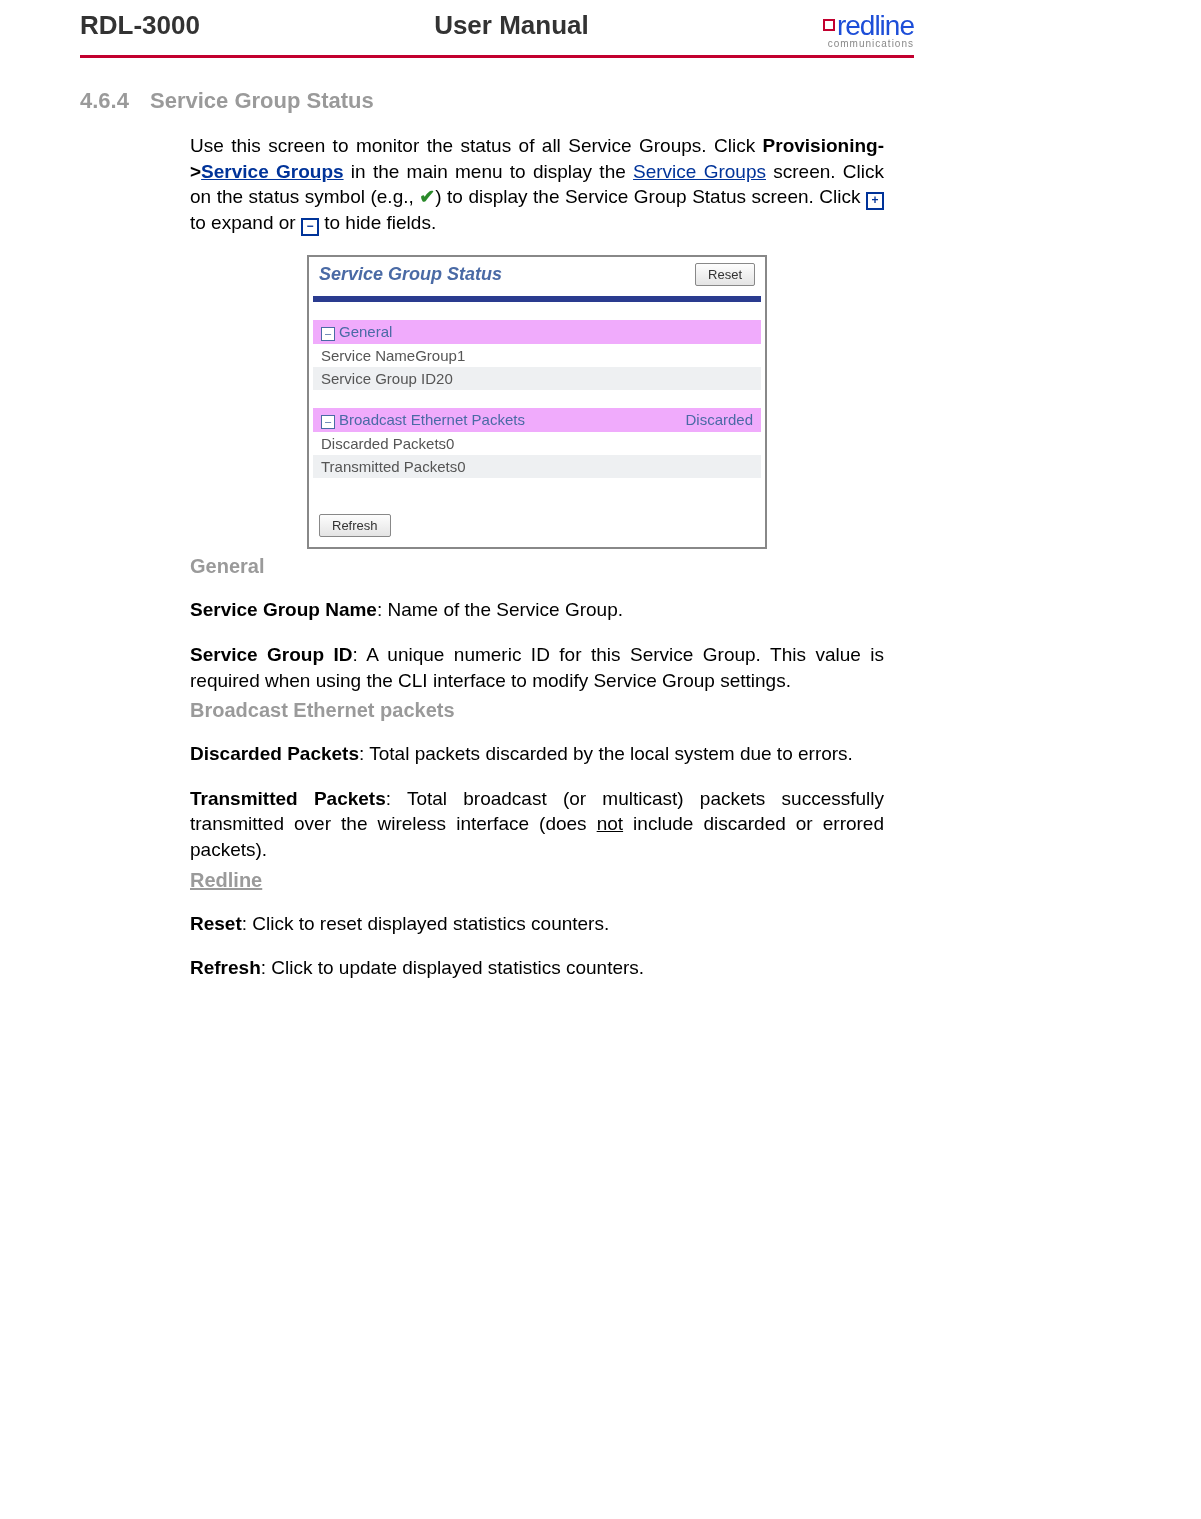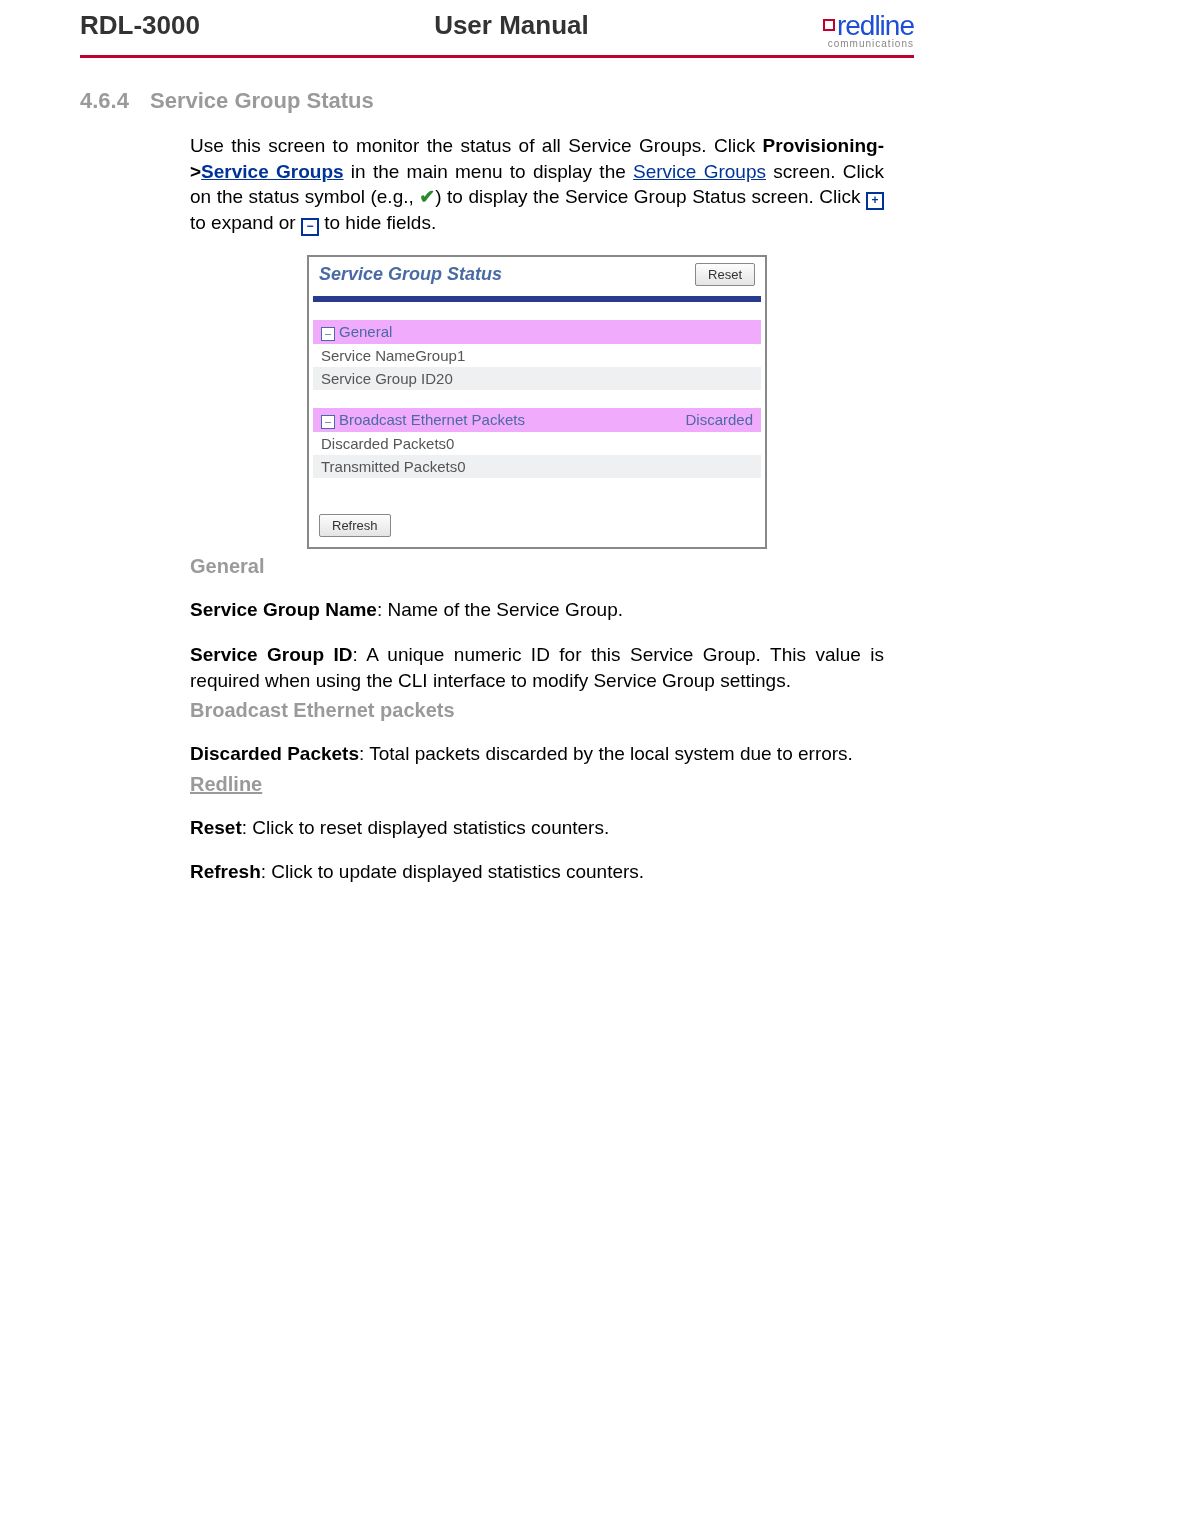--- a/index.html
+++ b/index.html
@@ -299,20 +299,23 @@
       <span class="term">Service Group Name</span><span>: Name of the Service Group.</span>
     </p>
     <p class="defn">
       <span class="term">Service Group ID</span><span>: A unique numeric ID for this Service Group. This value is required when using the CLI interface to modify Service Group settings.</span>
     </p>
 
     <div class="sub-heading">Broadcast Ethernet packets</div>
     <p class="defn">
       <span class="term">Discarded Packets</span><span>: Total packets discarded by the local system due to errors.</span>
     </p>
+    <p class="defn">
+      <span class="term">Transmitted Packets</span><span>: Total broadcast (or multicast) packets successfully transmitted over the wireless interface (does </span><span class="not-u">not</span><span> include discarded or errored packets).</span>
+    </p>
 
     <div class="sub-heading u">Redline</div>
     <p class="defn">
       <span class="term">Reset</span><span>: Click to reset displayed statistics counters.</span>
     </p>
     <p class="defn">
       <span class="term">Refresh</span><span>: Click to update displayed statistics counters.</span>
     </p>
   </div>
 

